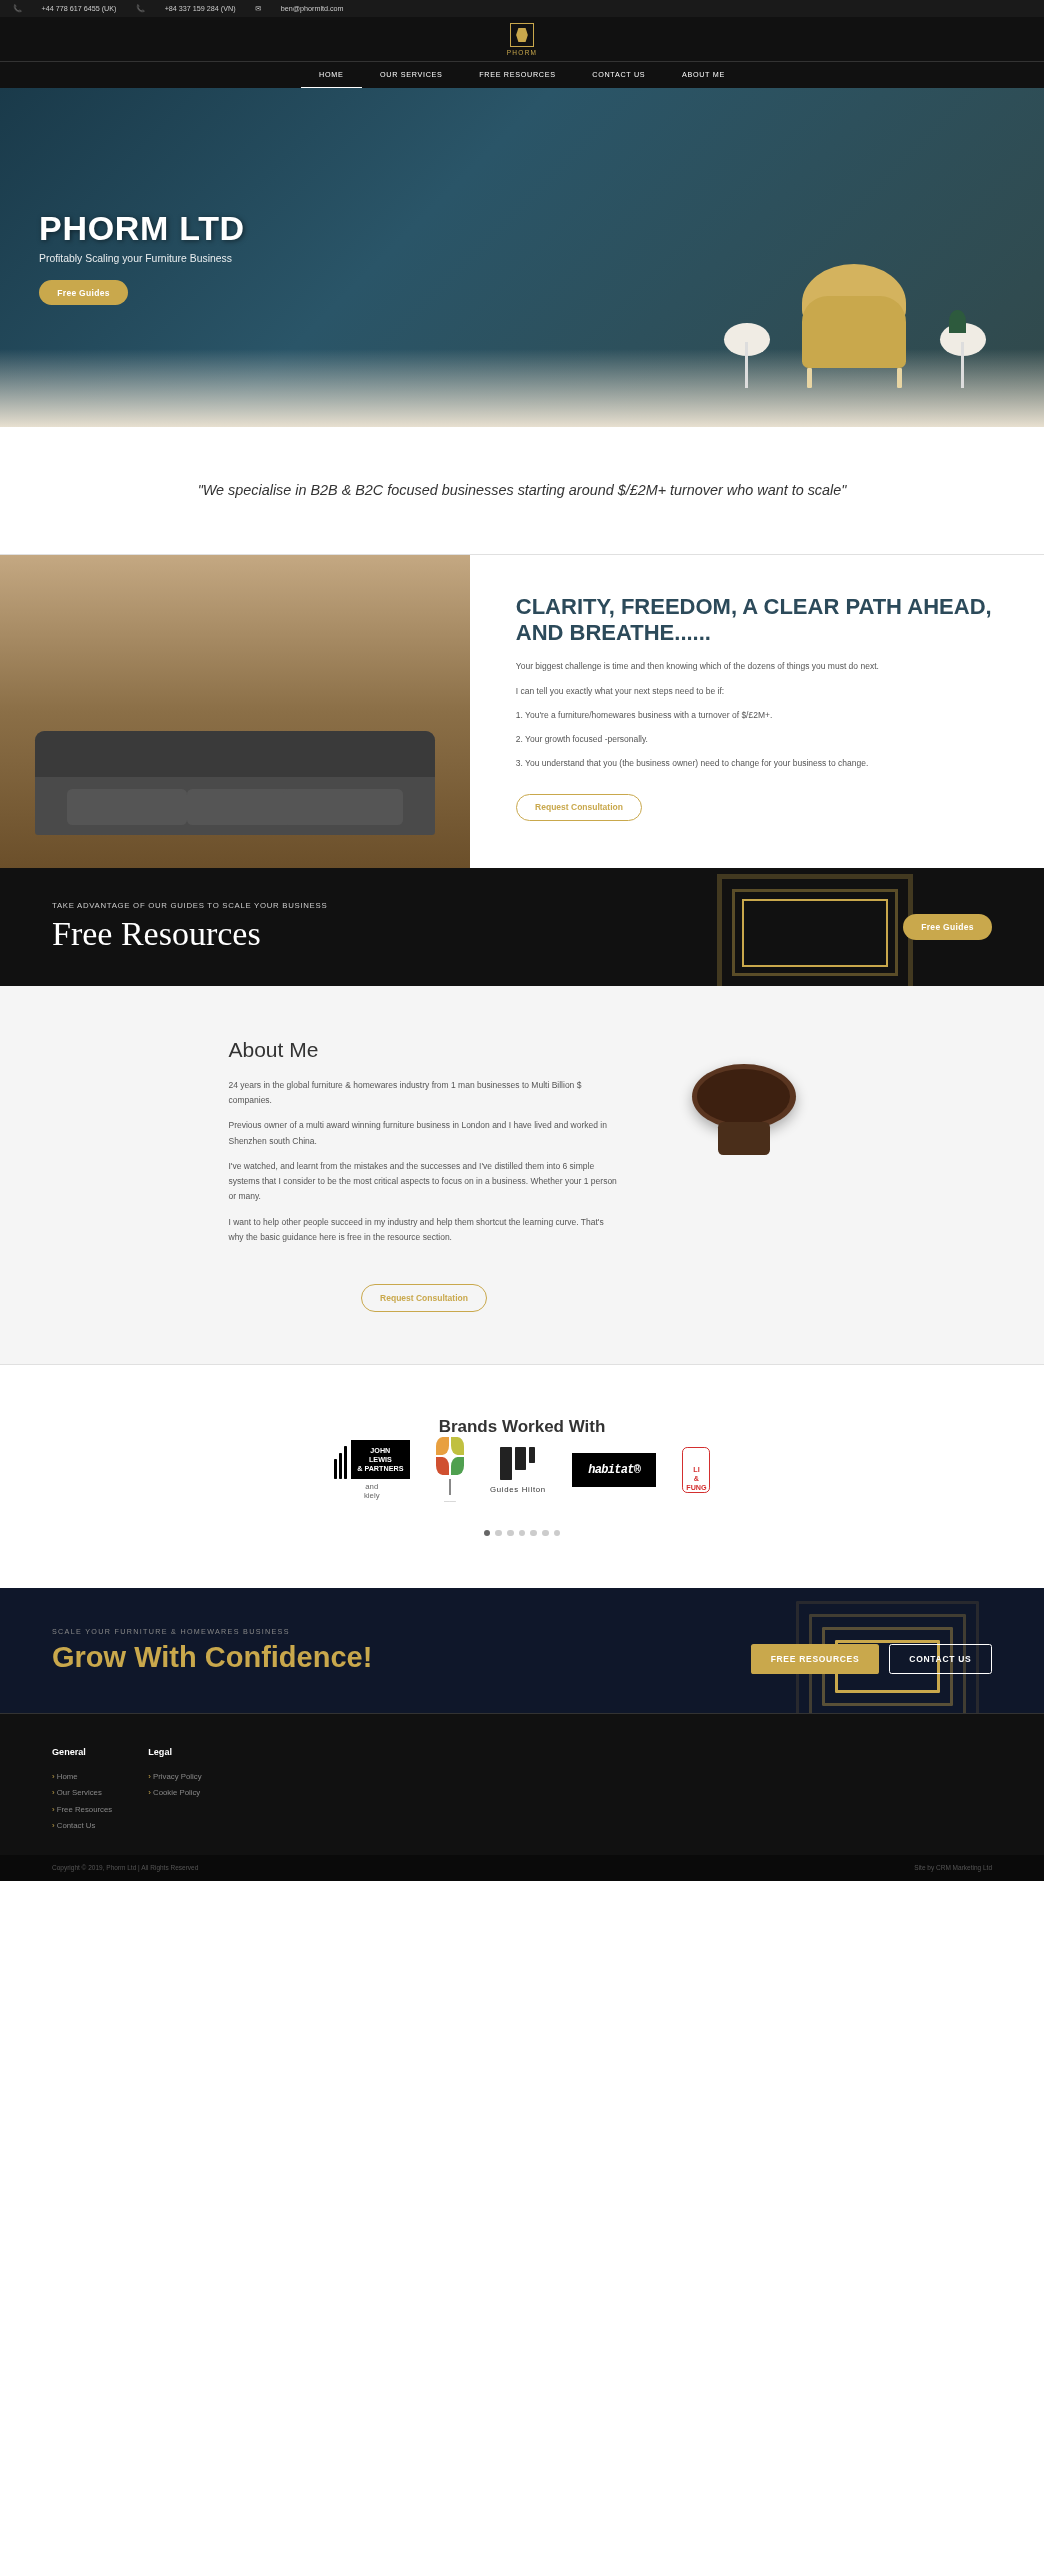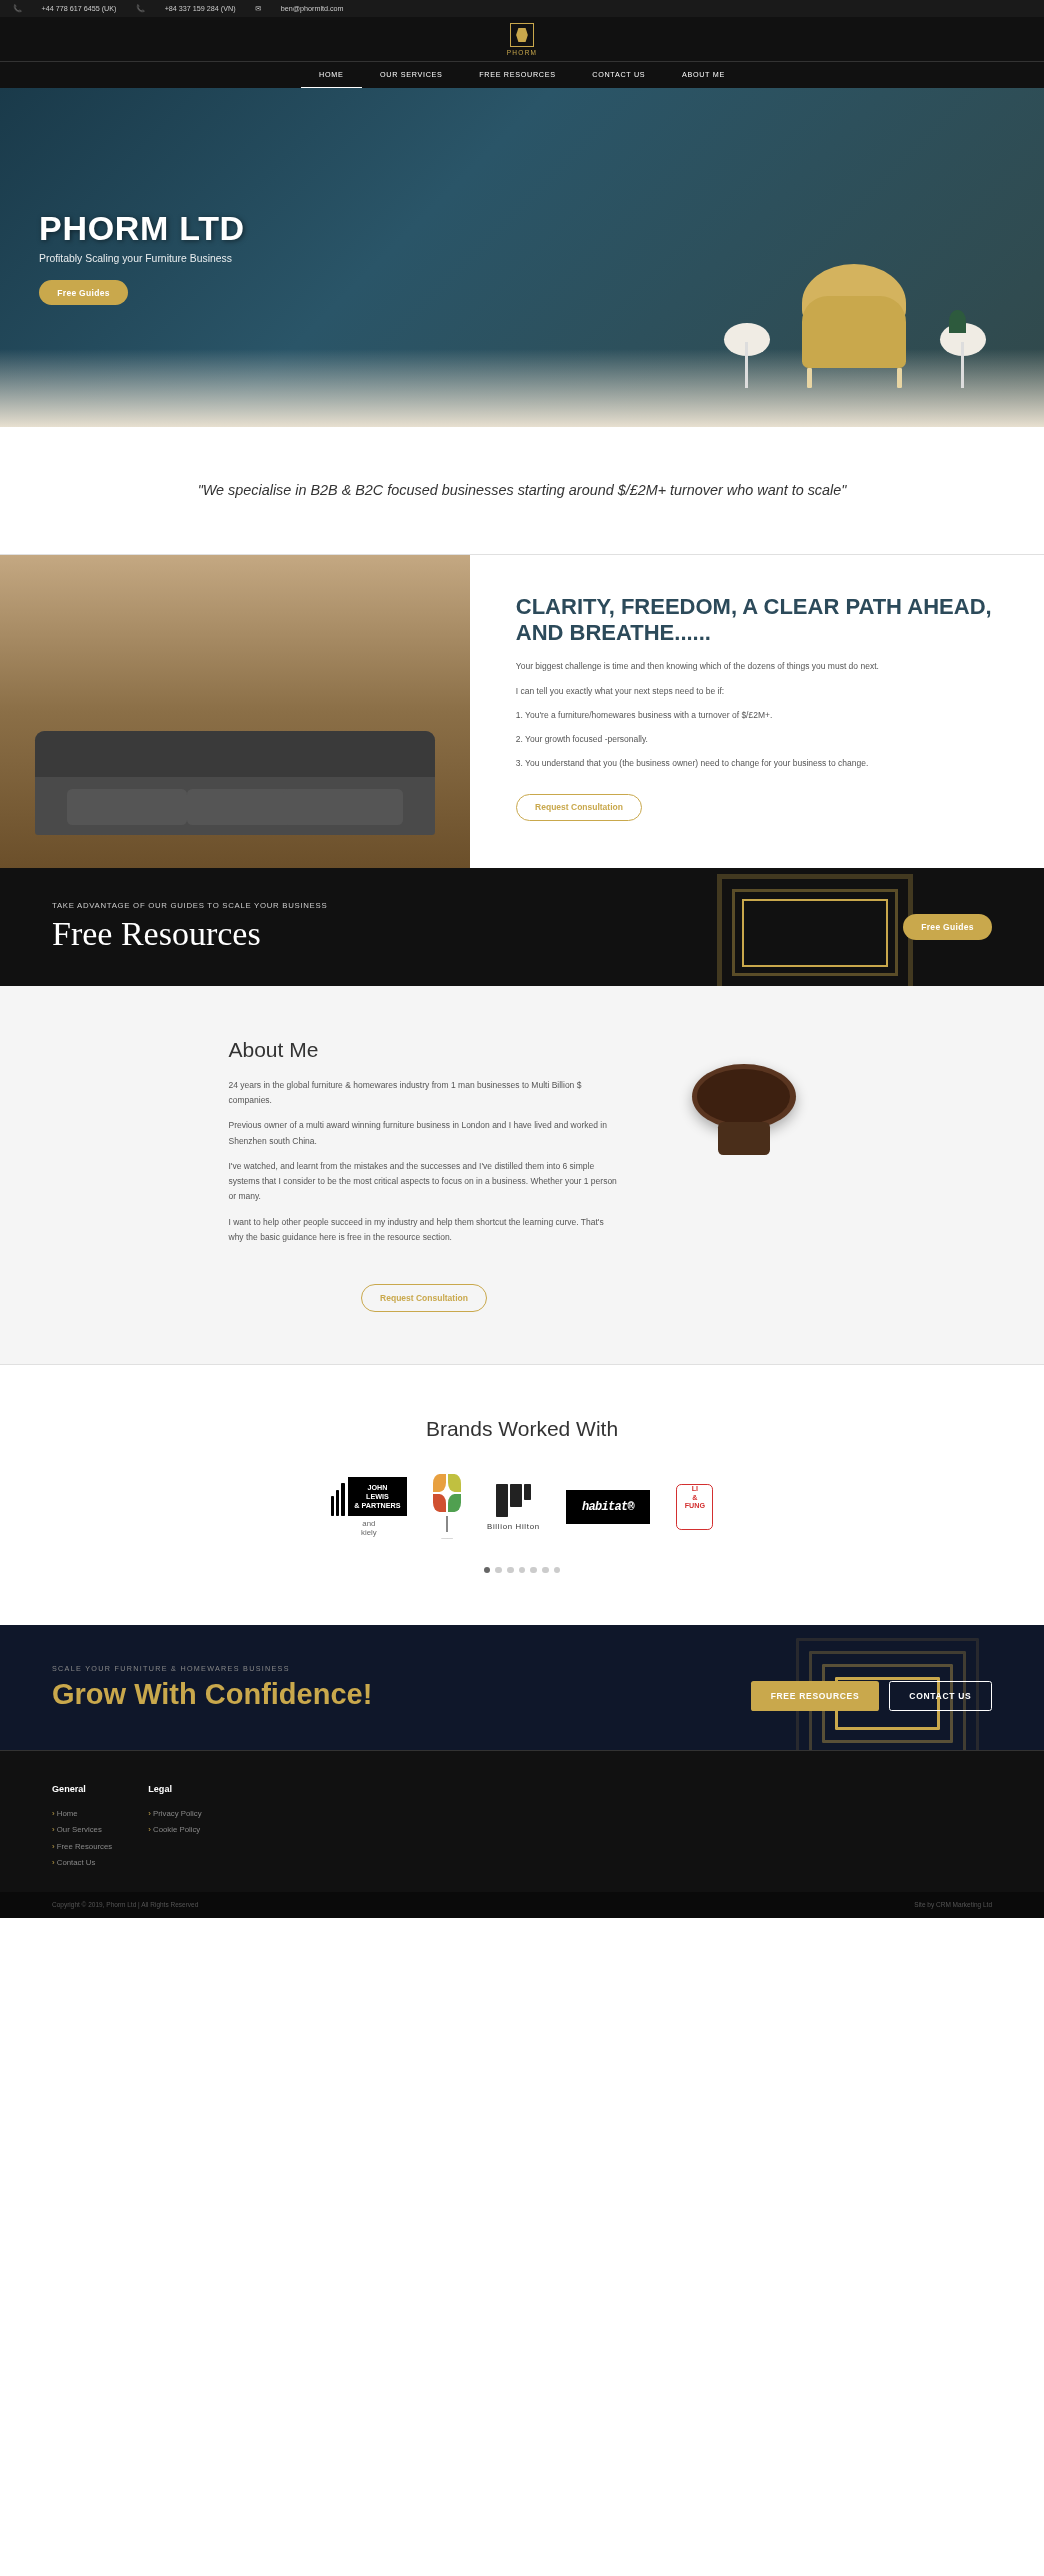--- a/index.html
+++ b/index.html
@@ -375,24 +375,23 @@
     }
 
     
     .brands-section {
       background: #fff;
       padding: 52px 65px;
       text-align: center;
       border-top: 0.7px solid #e0e0e0;
     }
     .brands-title {
-      font-size: 21px;
+      font-size: 17px;
       color: #333;
-      font-weight: 400;
-      margin-bottom: 33px;
+      font-weight: 700;
     }
     .brands-grid {
       display: flex;
       align-items: center;
       justify-content: center;
       gap: 26px;
       flex-wrap: wrap;
     }
     .brand-card {
       display: flex;
@@ -448,26 +447,26 @@
       padding: 9.8px 16.3px;
       font-size: 12px;
       font-style: italic;
       font-weight: 700;
       letter-spacing: -0.7px;
       font-family: Liberation Mono, monospace;
     }
     .brand-lf {
       border: 1.3px solid #d32f2f;
       border-radius: 5.2px;
-      width: 37px;
+      width: 28px;
       height: 46px;
       display: flex;
       flex-direction: column;
       align-items: center;
-      justify-content: flex-start;
+      justify-content: flex-end;
     }
     .lf-inner {
       font-size: 7.2px;
       font-weight: 900;
       color: #d32f2f;
       text-align: center;
       line-height: 1.2;
     }
     .brands-dots {
       display: flex;
@@ -732,21 +731,21 @@
       <div style="width:2px;height:16.3px;background:#888;margin:0 auto;"></div>
       <div style="font-size:5.9px;color:#999;margin-top:2.6px;">——</div>
     </div>
 
     <div class="brand-card">
       <div class="mh-bars">
         <div class="mh-bar" style="width:11.7px;height:33px;"></div>
         <div class="mh-bar" style="width:11.7px;height:23px;"></div>
         <div class="mh-bar" style="width:6.5px;height:16.3px;"></div>
       </div>
-      <div class="mh-text">Billion Hilton</div>
+      <div class="mh-text">Guides Hilton</div>
     </div>
 
     <div class="brand-card">
       <div class="brand-habitat">habitat®</div>
     </div>
 
     <div class="brand-card">
       <div class="brand-lf">
         <div class="lf-inner">LI<br>&amp;<br>FUNG</div>
       </div>

